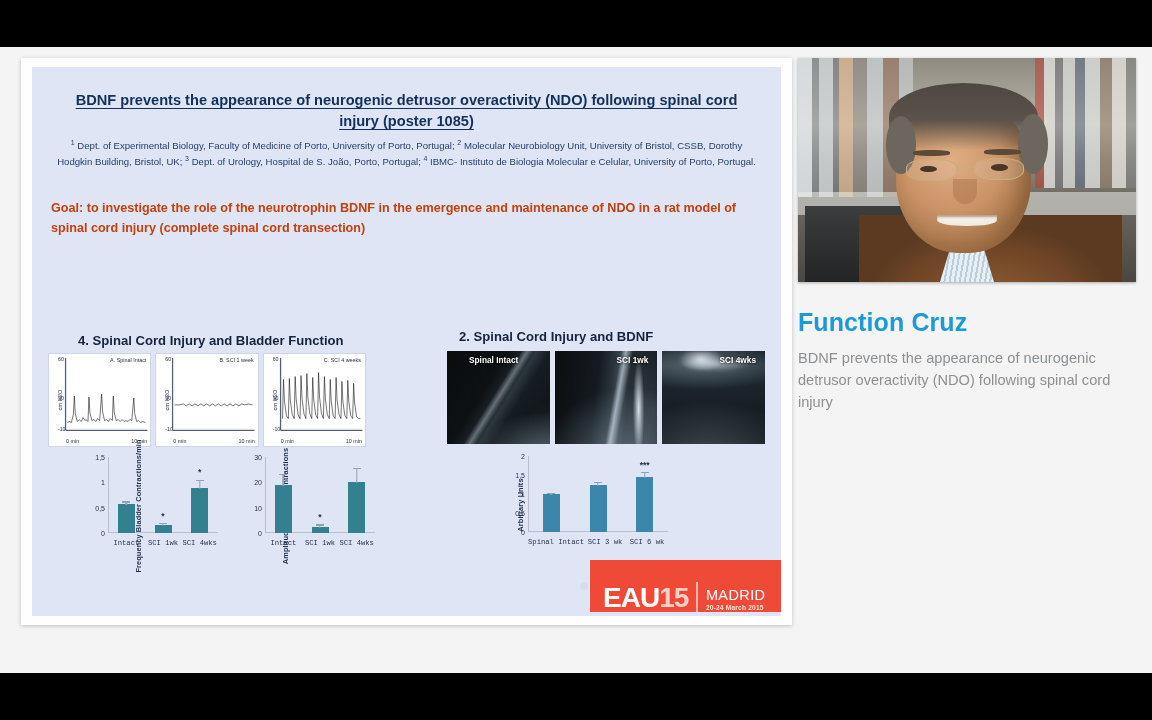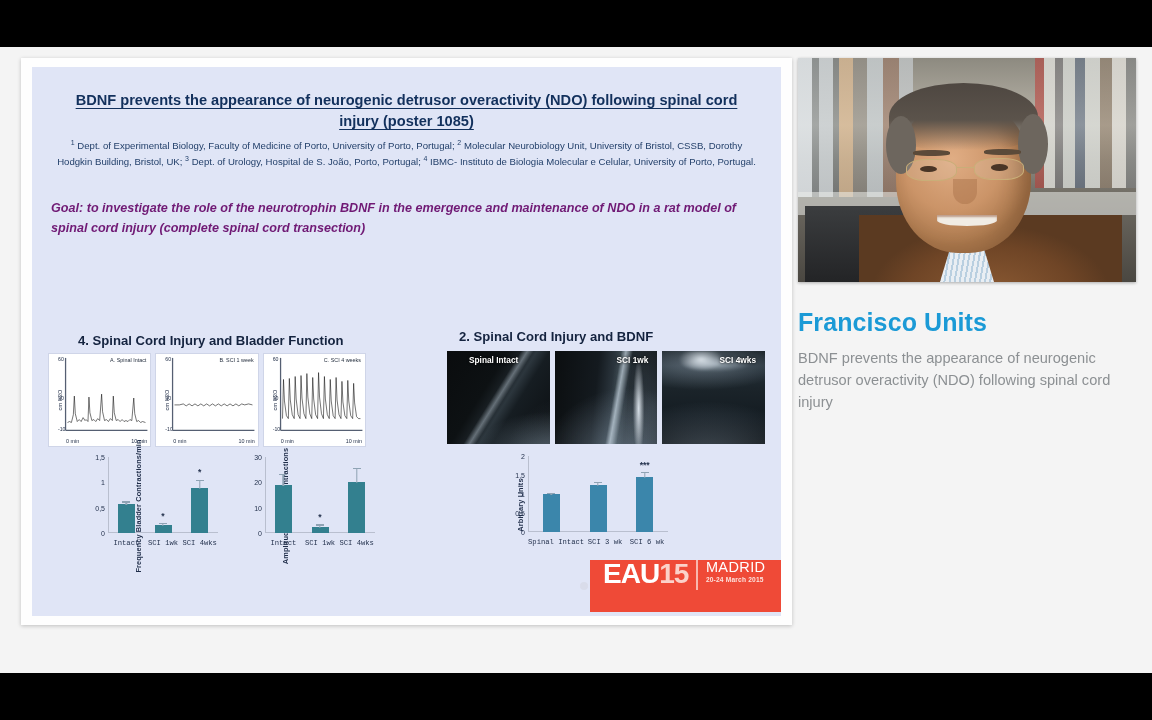--- a/index.html
+++ b/index.html
@@ -56,22 +56,21 @@
     line-height:1.55;
     color:#24416b;
   }
   .affil sup { font-size:7px; }
 
   .goal {
     margin: 27px 22px 0 19px;
     font-weight:bold;
     font-size:12.6px;
     line-height:1.6;
-    color:#701a75;
-    font-style:italic;
+    color:#c2410c;
   }
 
   
   .sec-h {
     position:absolute;
     font-weight:bold;
     font-size:13.1px;
     color:#14233f;
   }
   #sec1-h { left:46px; top:266px; }
@@ -125,21 +124,21 @@
   .ebar { position:absolute; left:50%; transform:translateX(-50%); width:1.4px; background:#8fa3b4; }
   .ecap { position:absolute; left:50%; transform:translateX(-50%); width:8px; height:1.3px; background:#8fa3b4; }
   .star { position:absolute; left:50%; transform:translateX(-50%); font-size:8.6px; color:#1f2d49;
           font-weight:bold; white-space:nowrap; line-height:1; }
   .bc-xlabels { position:absolute; left:0; right:0; display:flex; }
   .bc-xlabels span { flex:1; text-align:center; font-size:7.2px; color:#1f2d49; white-space:nowrap;font-family:Liberation Mono, monospace; }
 
   
   .eau {
     position:absolute; left:558px; top:493px; width:195px; height:52px;
-    background:#ef4a37; display:flex; align-items:flex-start; padding-left:13px;
+    background:#ef4a37; display:flex; align-items:flex-end; padding-left:13px;
   }
   .eau-main { font-size:28px; font-weight:bold; color:#fff; letter-spacing:-1px; line-height:1; }
   .eau-main .num { color:#fbd1c9; }
   .eau-div { width:1.6px; height:30px; background:#f9b8ae; margin:0 8px; }
   .eau-right { display:flex; flex-direction:column; line-height:1.05; }
   .eau-city { font-size:14.5px; font-weight:normal; color:#fff; letter-spacing:.4px; }
   .eau-date { font-size:6.6px; font-weight:bold; color:#fde3de; letter-spacing:.2px; margin-top:2px; }
   .eau-dot { position:absolute; left:548px; top:515px; width:8px; height:8px; border-radius:50%;
              background:#d9dcea; }
 
@@ -438,17 +437,17 @@
 
       <div style="position:absolute;left:36%;top:48%;width:5%;height:3%;border-radius:50%;background:#4a3526;"></div>
       <div style="position:absolute;left:57%;top:47.5%;width:5%;height:3%;border-radius:50%;background:#4a3526;"></div>
       <div style="position:absolute;left:34%;top:41%;width:11%;height:2.6%;border-radius:40%;background:#5b4a39;"></div>
       <div style="position:absolute;left:55%;top:40.5%;width:11%;height:2.6%;border-radius:40%;background:#5b4a39;"></div>
 
       <div style="position:absolute;left:46%;top:54%;width:7%;height:11%;border-radius:0 0 50% 50%;background:rgba(166,110,70,.45);"></div>
       <div style="position:absolute;left:41%;top:70%;width:18%;height:5%;border-radius:0 0 60% 60%;background:#f1ece4;box-shadow:inset 0 2px 2px rgba(140,80,50,.5);"></div>
     </div>
 
-    <div class="sp-name">Francisco Units</div>
+    <div class="sp-name">Function Cruz</div>
     <div class="sp-desc">BDNF prevents the appearance of neurogenic detrusor overactivity (NDO) following spinal cord injury</div>
   </div>
 
 </div>
 
 </body></html>

